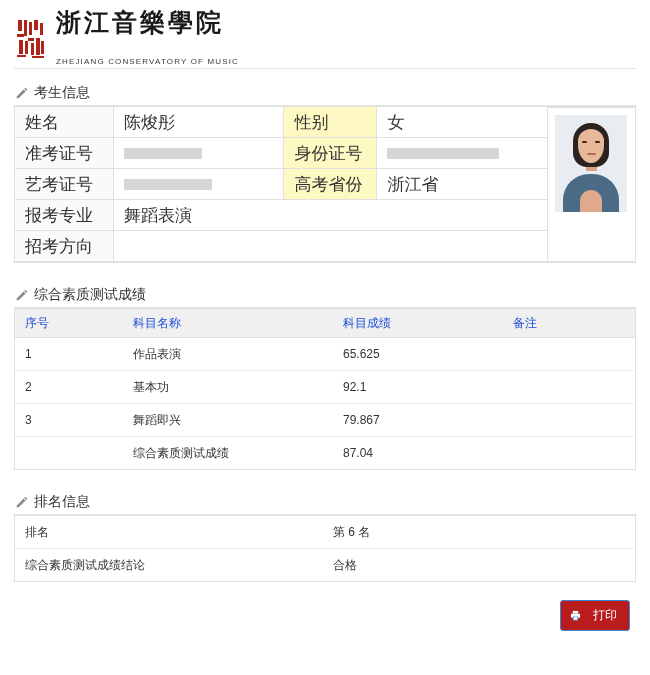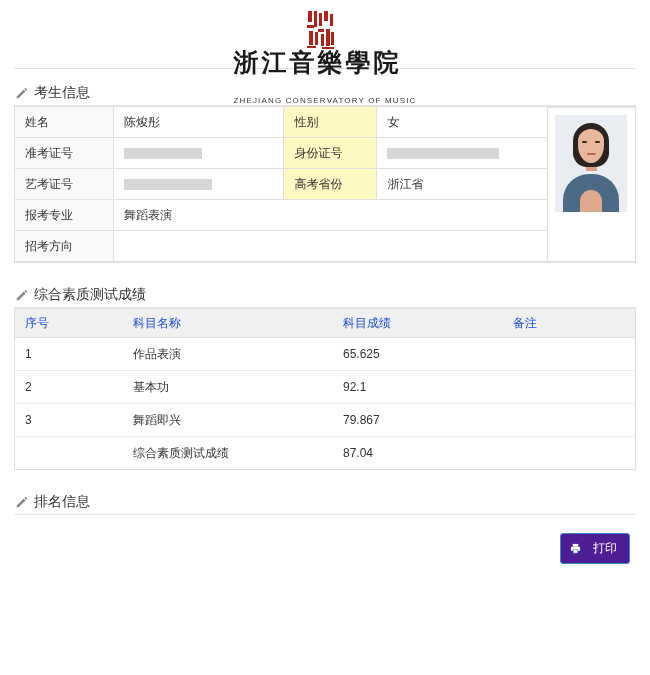--- a/index.html
+++ b/index.html
@@ -24,21 +24,20 @@
   }
 
   
   .header {
     display: flex;
     align-items: center;
     height: 60px;
     padding-top: 8px;
     border-bottom: 1px solid #e2e2e2;
     margin-bottom: 10px;
-    flex-direction: column;
   }
   .logo-mark {
     width: 34px;
     height: 42px;
     margin-right: 8px;
     position: relative;
     flex: none;
   }
   .logo-mark svg { display:block; }
   .logo-text {
@@ -90,21 +89,21 @@
     border-collapse: collapse;
     width: 545px;
     table-layout: fixed;
   }
   table.info td {
     border: 1px solid #e0e0e0;
     border-left: none;
     border-top: none;
     height: 30px;
     padding: 0 10px;
-    font-size: 12px;
+    font-size: 17px;
     color: #333;
     vertical-align: middle;
   }
   table.info tr:first-child td { border-top: none; }
   table.info td.k {
     background: #fafafa;
     width: 78px;
   }
   table.info td.k2 {
     background: #fef9c3;
@@ -243,21 +242,21 @@
   .r-k { width: 288px; }
 
   
   .btn-row {
     display: flex;
     justify-content: flex-end;
     padding-right: 6px;
     margin-top: 18px;
   }
   .btn-print {
-    background: #4c1d95;
+    background: #b91c1c;
     color: #fff;
     border: 1px solid #3f84d2;
     border-radius: 3px;
     font-size: 12px;
     padding: 6px 12px 6px 9px;
     display: inline-flex;
     align-items: center;
     gap: 12px;
     cursor: pointer;
     font-family: "Liberation Sans", sans-serif;
@@ -403,20 +402,32 @@
   <div class="section-title">
     <span class="ico">
       <svg width="12" height="12" viewBox="0 0 12 12">
         <path d="M1 9.2 L7.7 2.5 L9.6 4.4 L2.9 11.1 L0.7 11.4 Z" fill="#8a8a8a"></path>
         <path d="M8.4 1.8 L9.3 0.9 L11.2 2.8 L10.3 3.7 Z" fill="#6f6f6f"></path>
       </svg>
     </span>
     <span class="label">排名信息</span>
   </div>
 
+  <table class="rank">
+    <tbody>
+        <tr>
+      <td class="r-k">排名</td>
+      <td>第 6 名</td>
+    </tr>
+    <tr>
+      <td class="r-k">综合素质测试成绩结论</td>
+      <td>合格</td>
+    </tr>
+  </tbody>
+    </table>
 
   <div class="btn-row">
     <button class="btn-print">
       <span class="pico">
         <svg width="11" height="11" viewBox="0 0 12 12">
           <rect x="3" y="1" width="6" height="3" fill="#ffffff"></rect>
           <rect x="1" y="4" width="10" height="4.5" rx="1" fill="#ffffff"></rect>
           <rect x="3.5" y="7.5" width="5" height="3.5" fill="#ffffff" stroke="#4a90e2" stroke-width="0.7"></rect>
         </svg>
       </span>

